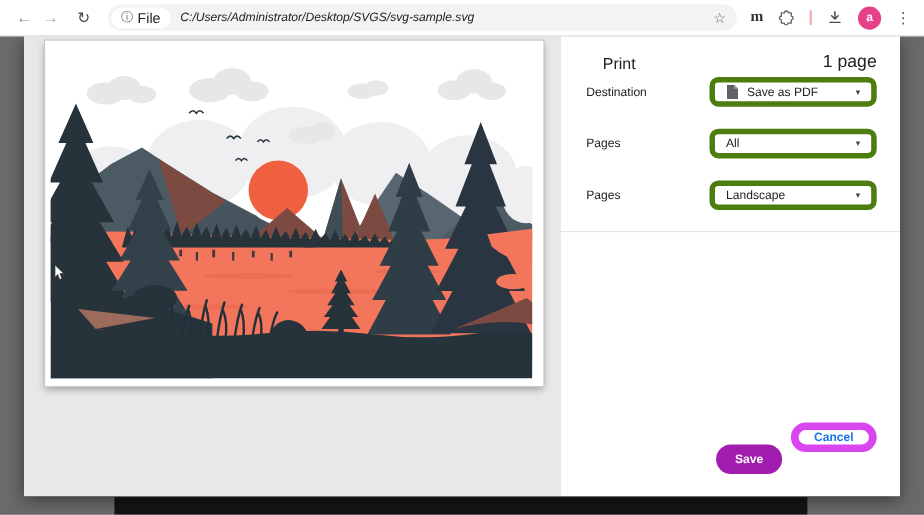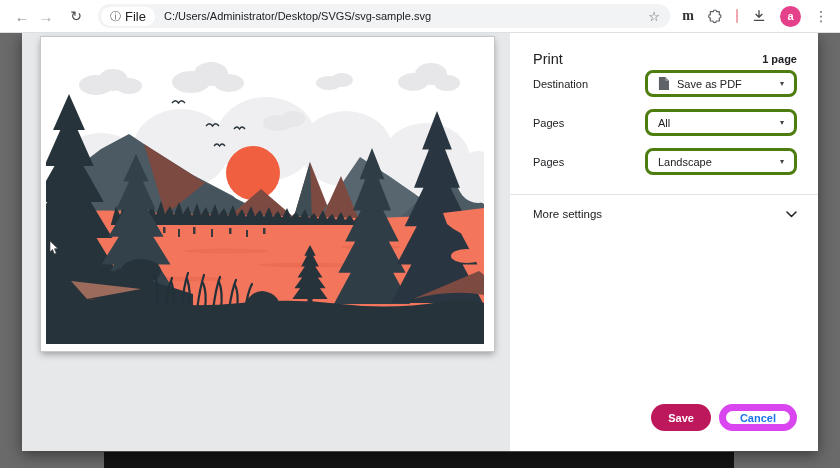--- a/index.html
+++ b/index.html
@@ -13,21 +13,21 @@
   .nav-ic { width:24px; text-align:center; font-size:15px; line-height:1; cursor:default; }
   .back { color:#8a8f94; }
   .fwd  { color:#a8adb3; }
   .reload { color:#4a4a4a; font-size:14px; margin-left:6px; }
   .omnibox { width:572px; height:24px; background:#f1f3f4; border-radius:12px; margin-left:10px;
              display:flex; align-items:center; padding:0 10px 0 3px; overflow:hidden; }
   .chip { background:#ffffff; border-radius:10px; height:19px; display:flex; align-items:center;
           gap:4px; padding:0 9px; margin-right:9px; flex:none; }
   .info-ic { font-size:11px; color:#5f6368; line-height:1; }
   .chip-label { font-size:13px; color:#202124;text-align:center; }
-  .url { font-size:11px; color:#202124; white-space:nowrap; overflow:hidden; flex:1; }
+  .url { font-size:11px; color:#202124; white-space:nowrap; overflow:hidden; flex:1;font-style:italic; }
   .star { font-size:13px; color:#5f6368; margin-left:8px; flex:none; }
   .tb-right { display:flex; align-items:center; gap:13px; margin-left:auto; padding-right:2px; }
   .ext-m { font-family:"Liberation Serif", serif; font-weight:700; font-size:14px; color:#333; }
   .tb-svg { display:block; }
   .pink-div { width:2px; height:14px; background:#f3a6ae; border-radius:1px; }
   .avatar { width:21px; height:21px; border-radius:50%; background:#e5418b; color:#fff;
             font-size:11px; font-weight:700; display:flex; align-items:center; justify-content:center; }
   .kebab { font-size:14px; color:#5f6368; letter-spacing:0; }
 
   
@@ -36,38 +36,38 @@
 
   
   .modal { position:absolute; left:22px; top:0; width:796px; height:418px; display:flex;
            box-shadow:0 4px 14px rgba(0,0,0,.45); background:#fff; }
   .preview-pane { width:488px; height:418px; background:#e7e8ea; position:relative; flex:none; }
   .paper { position:absolute; left:19px; top:4px; width:453px; height:314px; background:#ffffff;
            box-shadow:0 0 0 1px #c7c7ca, 0 3px 7px rgba(0,0,0,.35); }
   .paper svg { display:block; }
 
   .panel { flex:1; background:#ffffff; position:relative; padding:0 21px 0 23px; }
-  .panel-header { display:flex; justify-content:space-between; align-items:center; padding-top:15px; }
+  .panel-header { display:flex; justify-content:space-between; align-items:flex-start; padding-top:15px;margin-left:15px; }
   .dlg-title { font-size:14.5px; color:#202124; line-height:22px; }
-  .page-count { font-size:11px; font-weight:700; color:#202124; }
+  .page-count { font-size:16px; font-weight:400; color:#202124; }
   .row { display:flex; align-items:center; height:27px; }
   .row.first { }
-  .row + .row { margin-top:12px; }
+  .row + .row { margin-top:20px; }
   .lbl { font-size:11px; color:#202124; }
-  .dd { margin-left:auto; width:152px; height:27px; border:3px solid #4d7c0f; border-radius:8px;
+  .dd { margin-left:auto; width:152px; height:27px; border:5px solid #4d7c0f; border-radius:8px;
         background:#fff; display:flex; align-items:center; padding:0 10px; font-size:11px; color:#202124; cursor:pointer; }
   .dd .doc-ic { margin-right:8px; flex:none; }
   .dd .caret { margin-left:auto; font-size:8px; color:#444; }
   .hr { border-top:1px solid #e3e3e6; margin:19px -21px 0 -23px; }
   .more { display:flex; align-items:center; justify-content:space-between; margin-top:13px; cursor:pointer; }
   .more-lbl { font-size:11.5px; color:#202124; }
   .footer { position:absolute; right:21px; bottom:20px; display:flex; gap:8px; }
   .btn { height:27px; border-radius:14px; font-size:11px; font-weight:700; cursor:pointer;
          font-family:"Liberation Sans", sans-serif; }
-  .btn-save { background:#be185d; color:#fff; border:none; padding:8px 17px; }
+  .btn-save { background:#a21caf; color:#fff; border:none; padding:8px 17px;margin-top:20px; }
   .btn-cancel { background:#fff; color:#1a73e8; border:7px solid #d946ef; padding:0 14px; }
 </style>
 </head>
 <body>
 
 <div class="screen">
 
   <header class="toolbar">
     <span class="nav-ic back">←</span>
     <span class="nav-ic fwd">→</span>
@@ -252,26 +252,20 @@
         <div class="row">
           <span class="lbl">Pages</span>
           <div class="dd">
             <span>Landscape</span>
             <span class="caret">▾</span>
           </div>
         </div>
 
         <div class="hr"></div>
 
-        <div class="more">
-          <span class="more-lbl">More settings</span>
-          <svg width="11" height="7" viewBox="0 0 11 7">
-            <polyline points="1,1 5.5,5.5 10,1" fill="none" stroke="#202124" stroke-width="1.5" stroke-linecap="round" stroke-linejoin="round"></polyline>
-          </svg>
-        </div>
 
         <div class="footer">
           <button class="btn btn-save">Save</button>
           <button class="btn btn-cancel">Cancel</button>
         </div>
       </div>
 
     </div>
   </div>
 </div>

